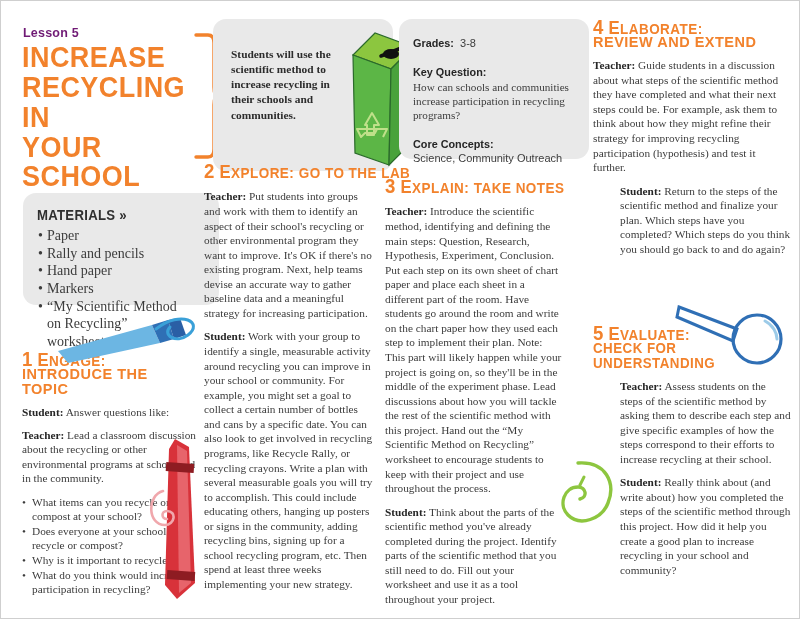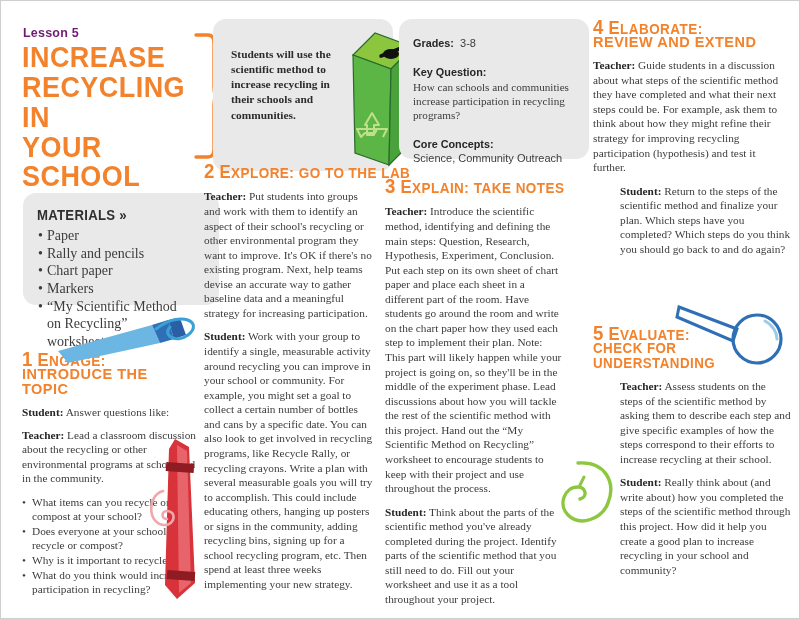--- a/index.html
+++ b/index.html
@@ -185,21 +185,21 @@
       </div>
     </div>
   </div>
 
   <div class="panel" id="materials-panel">
     <div id="materials-inner">
       <div id="materials-heading">MATERIALS »</div>
       <ul class="mat body-txt">
         <li>Paper</li>
         <li>Rally and pencils</li>
-        <li>Chart paper</li>
+        <li>Hand paper</li>
         <li>Markers</li>
         <li>“My Scientific Method on Recycling” worksheet</li>
       </ul>
     </div>
   </div>
 
   <div class="col" id="sec1">
     <div class="hand sec-head head-row">
       <span class="sec-num">1</span>
       <span class="sec-word"><span>E</span><span class="small">NGAGE:</span></span>

